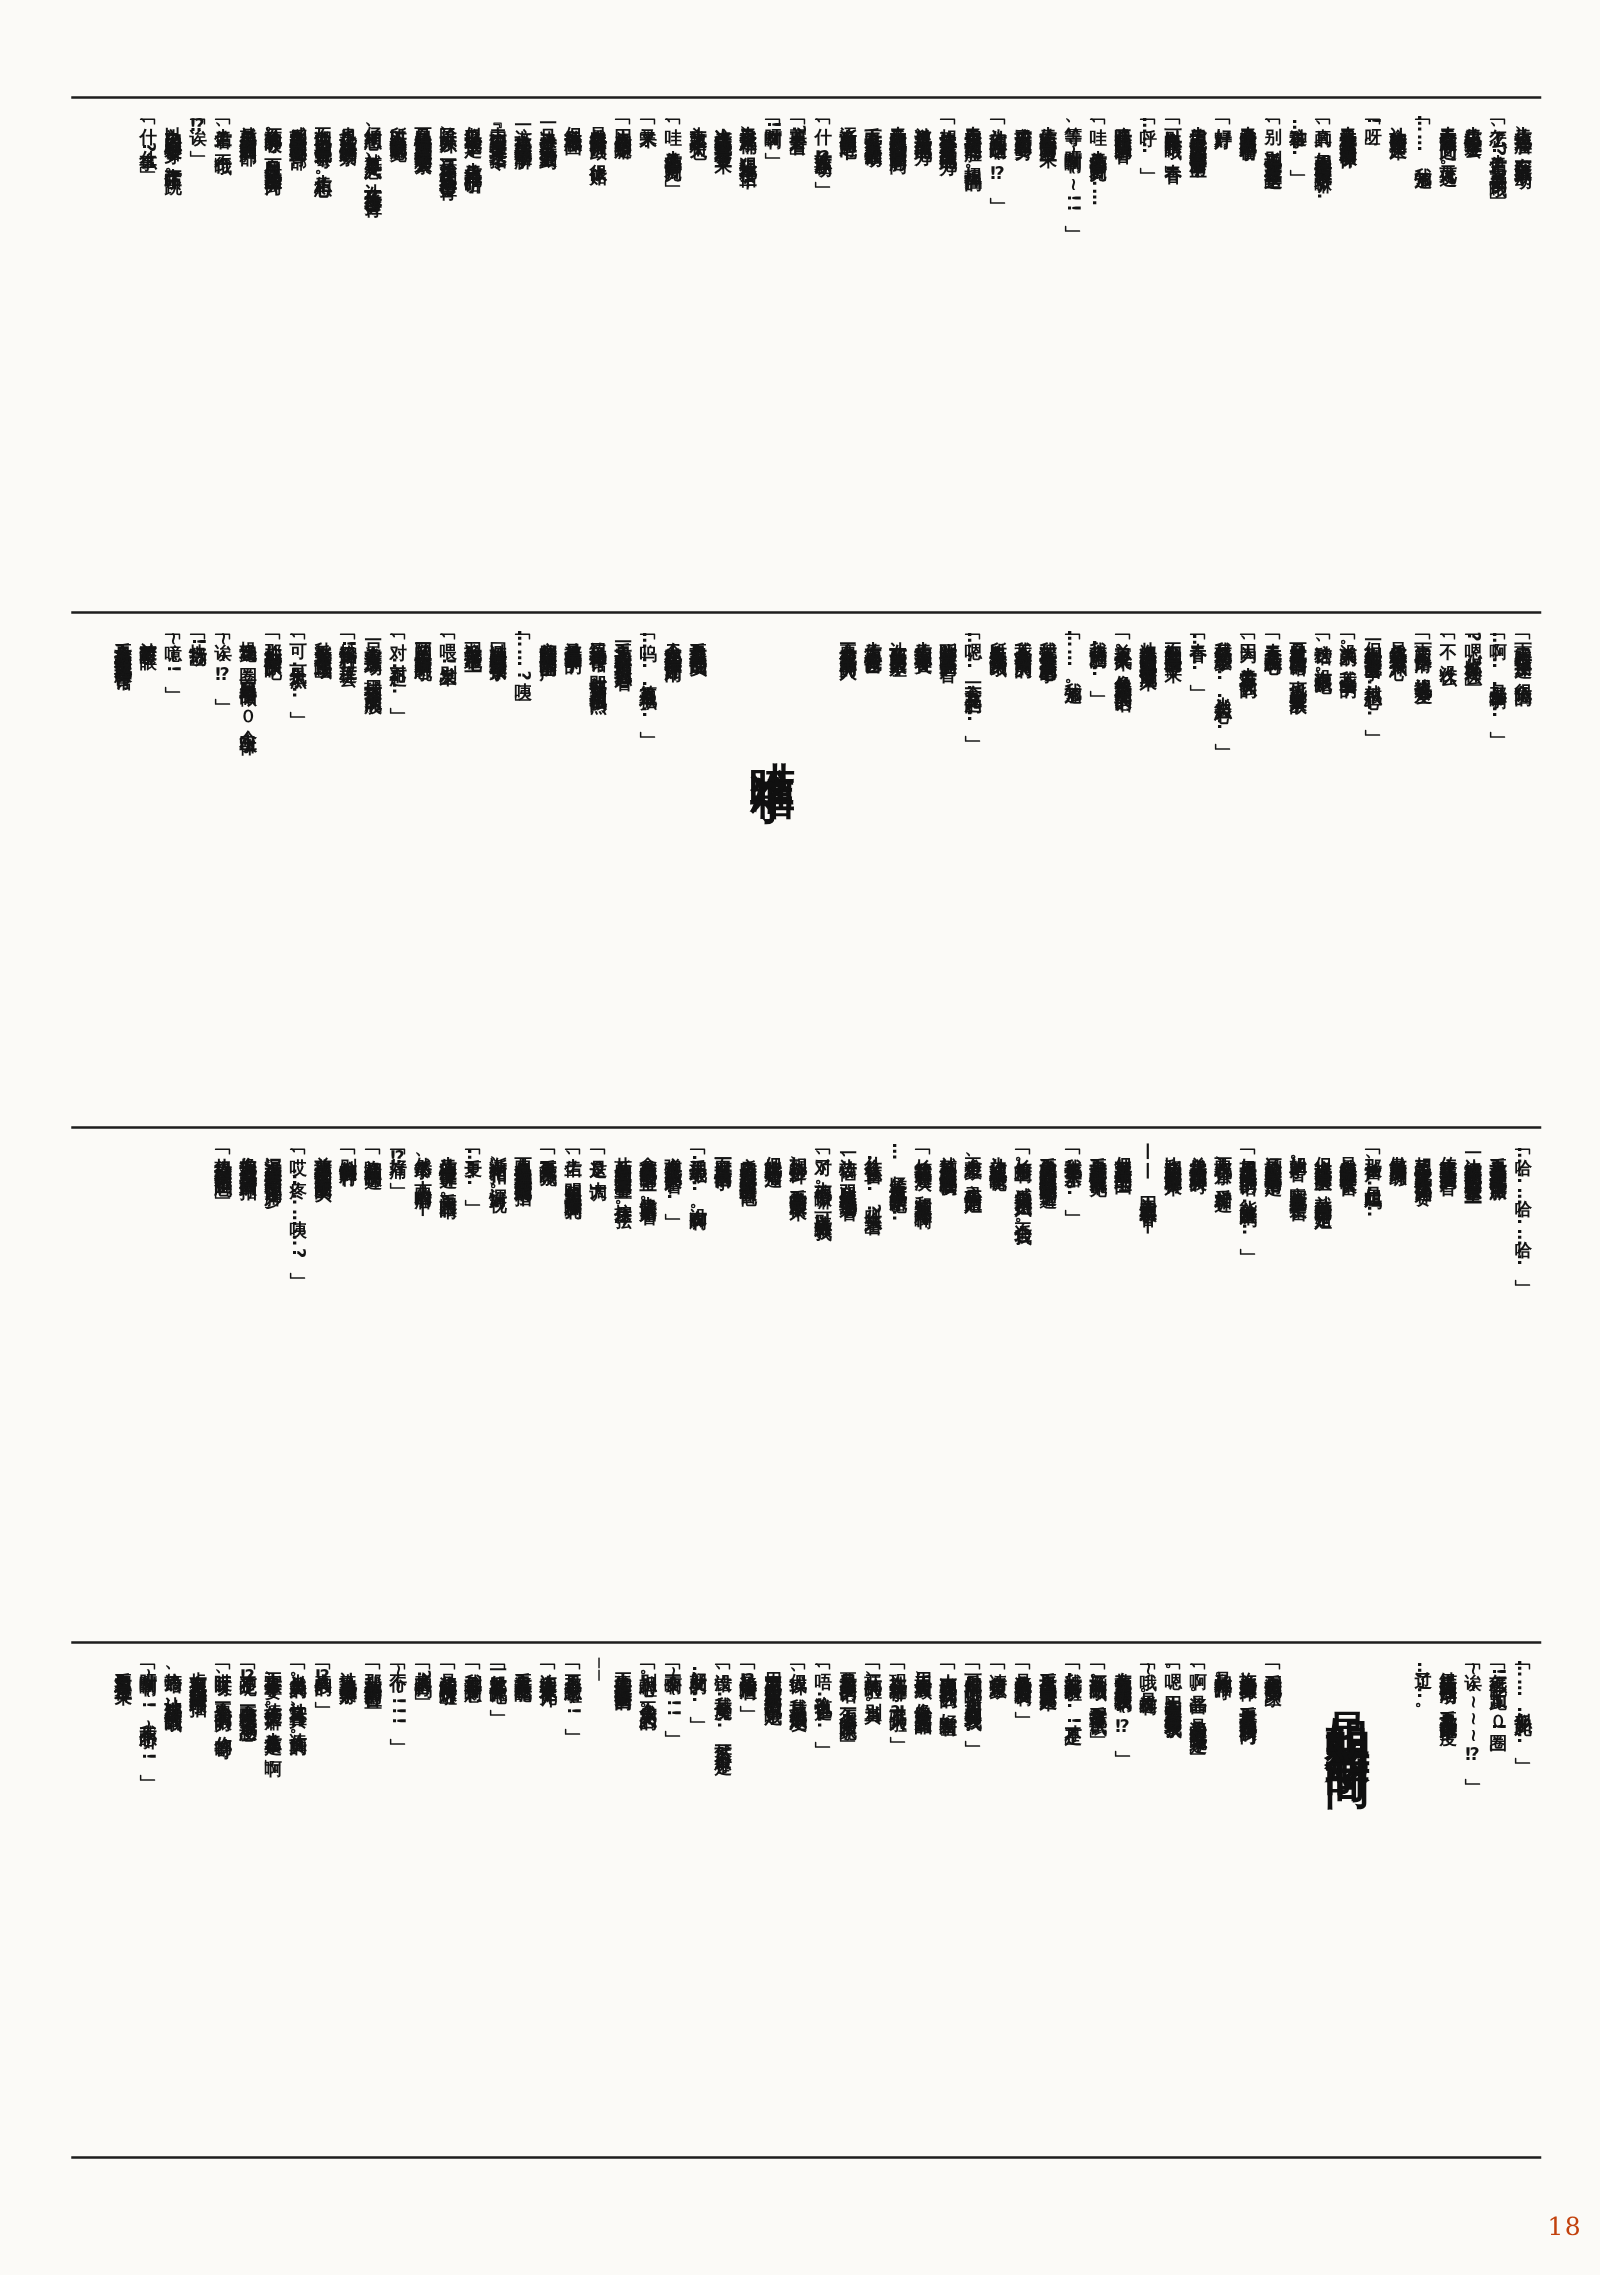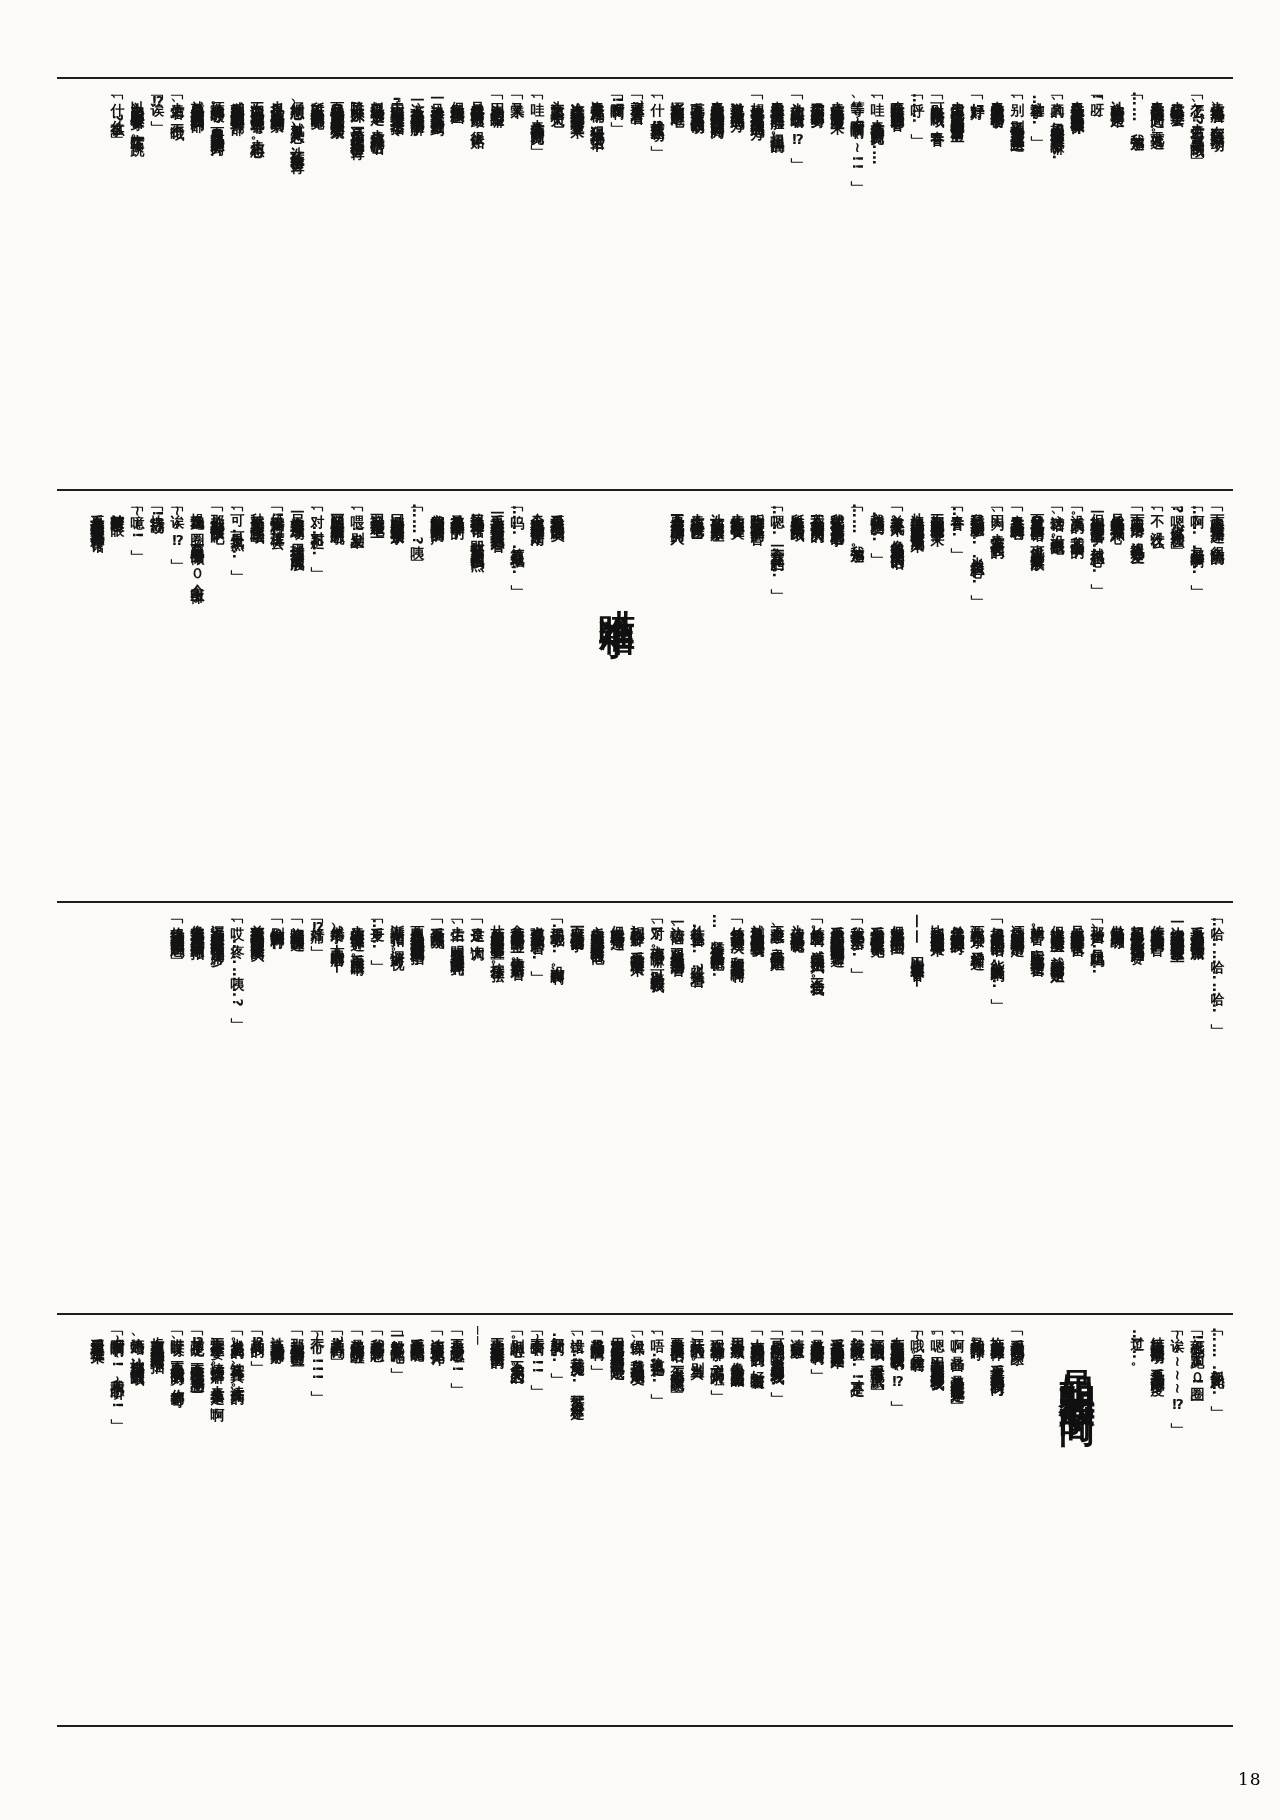--- a/index.html
+++ b/index.html
@@ -36,21 +36,21 @@
   }
   [data-block="1"] .btitle{padding-top:78px;}
   [data-block="3"] .btitle{padding-top:14px;}
   #block1{top:90px;height:397px;}
   #block2{top:502px;height:397px;}
   #block3{top:914px;height:397px;}
   #block4{top:1326px;height:397px;}
   .page-number{
     position:absolute;left:1238px;top:1769px;
     font-family:"DejaVu Serif","Liberation Serif",serif;
-    font-size:17px;color:#000000;letter-spacing:1px;
+    font-size:20px;color:#c2410c;letter-spacing:1px;
   }
 </style>
 </head>
 <body>
 
 <div>
 
   <div class="rule" style="top:77px"></div>
   <div class="rule" style="top:489px"></div>
   <div class="rule" style="top:901px"></div>

